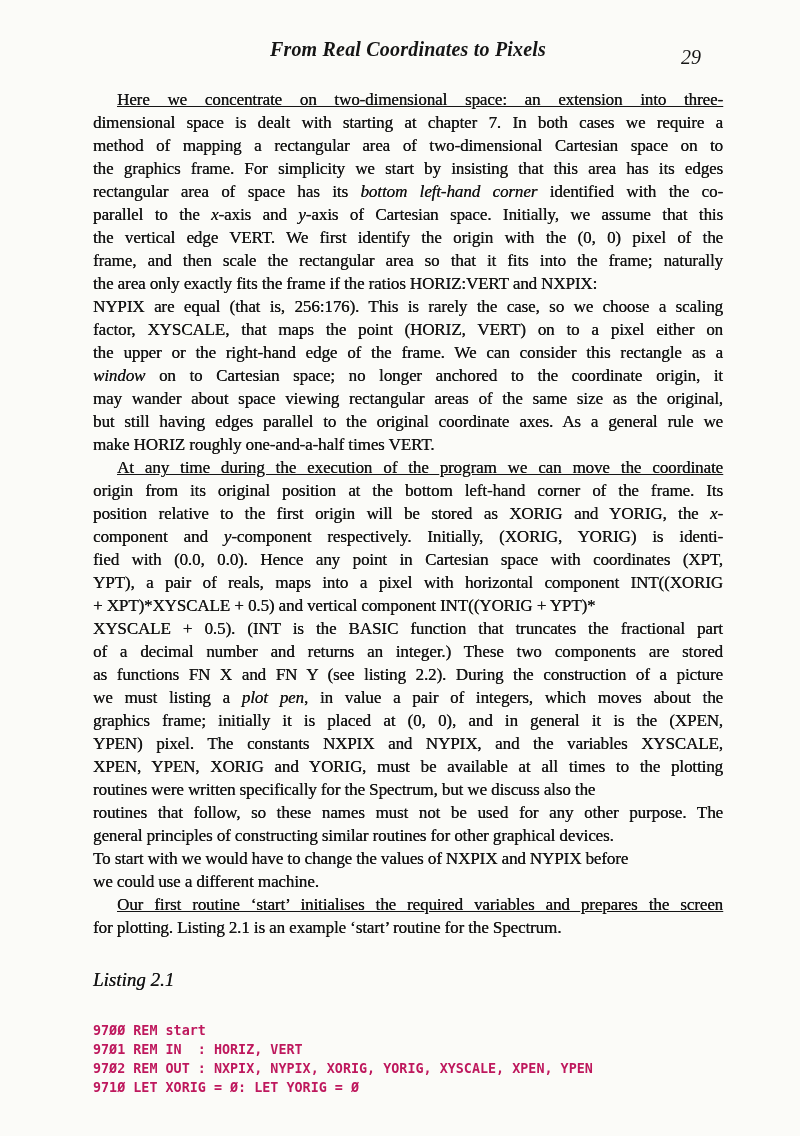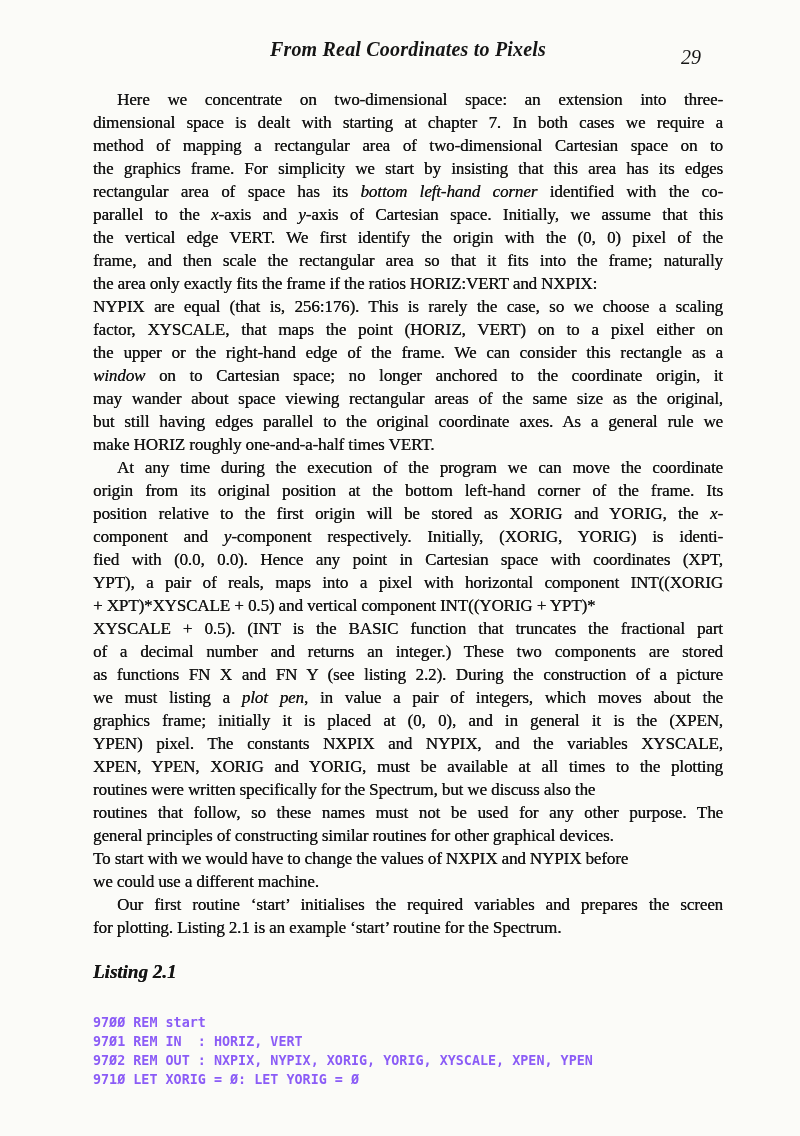--- a/index.html
+++ b/index.html
@@ -44,43 +44,43 @@
   }
   .line {
     font-size: 17px;
     line-height: 23px;
     height: 23px;
     letter-spacing: -0.1px;
     text-align: justify;
     text-align-last: justify;
     white-space: nowrap;
   }
-  .line.indent { padding-left: 24px; }
+  .line.indent { padding-left: 24px; text-decoration: underline; }
   .line.ragged, .line.last { text-align-last: left; }
   .it { font-style: italic; }
 
   
   .listing-heading {
-    margin-top: 21px;
+    margin-top: 29px;
     font-style: italic;
-    font-weight: bold;
+    font-weight: normal;
     font-size: 19px;
     line-height: 23px;
     text-shadow: 0.25px 0 0 currentColor;
   }
 
   
   .code-block {
     margin-top: 30px;
     font-family: "DejaVu Sans Mono", "Liberation Mono", monospace;
     font-size: 13.4px;
     font-weight: bold;
     line-height: 19px;
     white-space: pre;
-    color: #8b5cf6;
+    color: #be185d;
   }
 </style>
 </head>
 <body>
 
 <div class="page">
   <div class="column">
 
     <div class="running-head">
       <div class="title">From Real Coordinates to Pixels</div>

